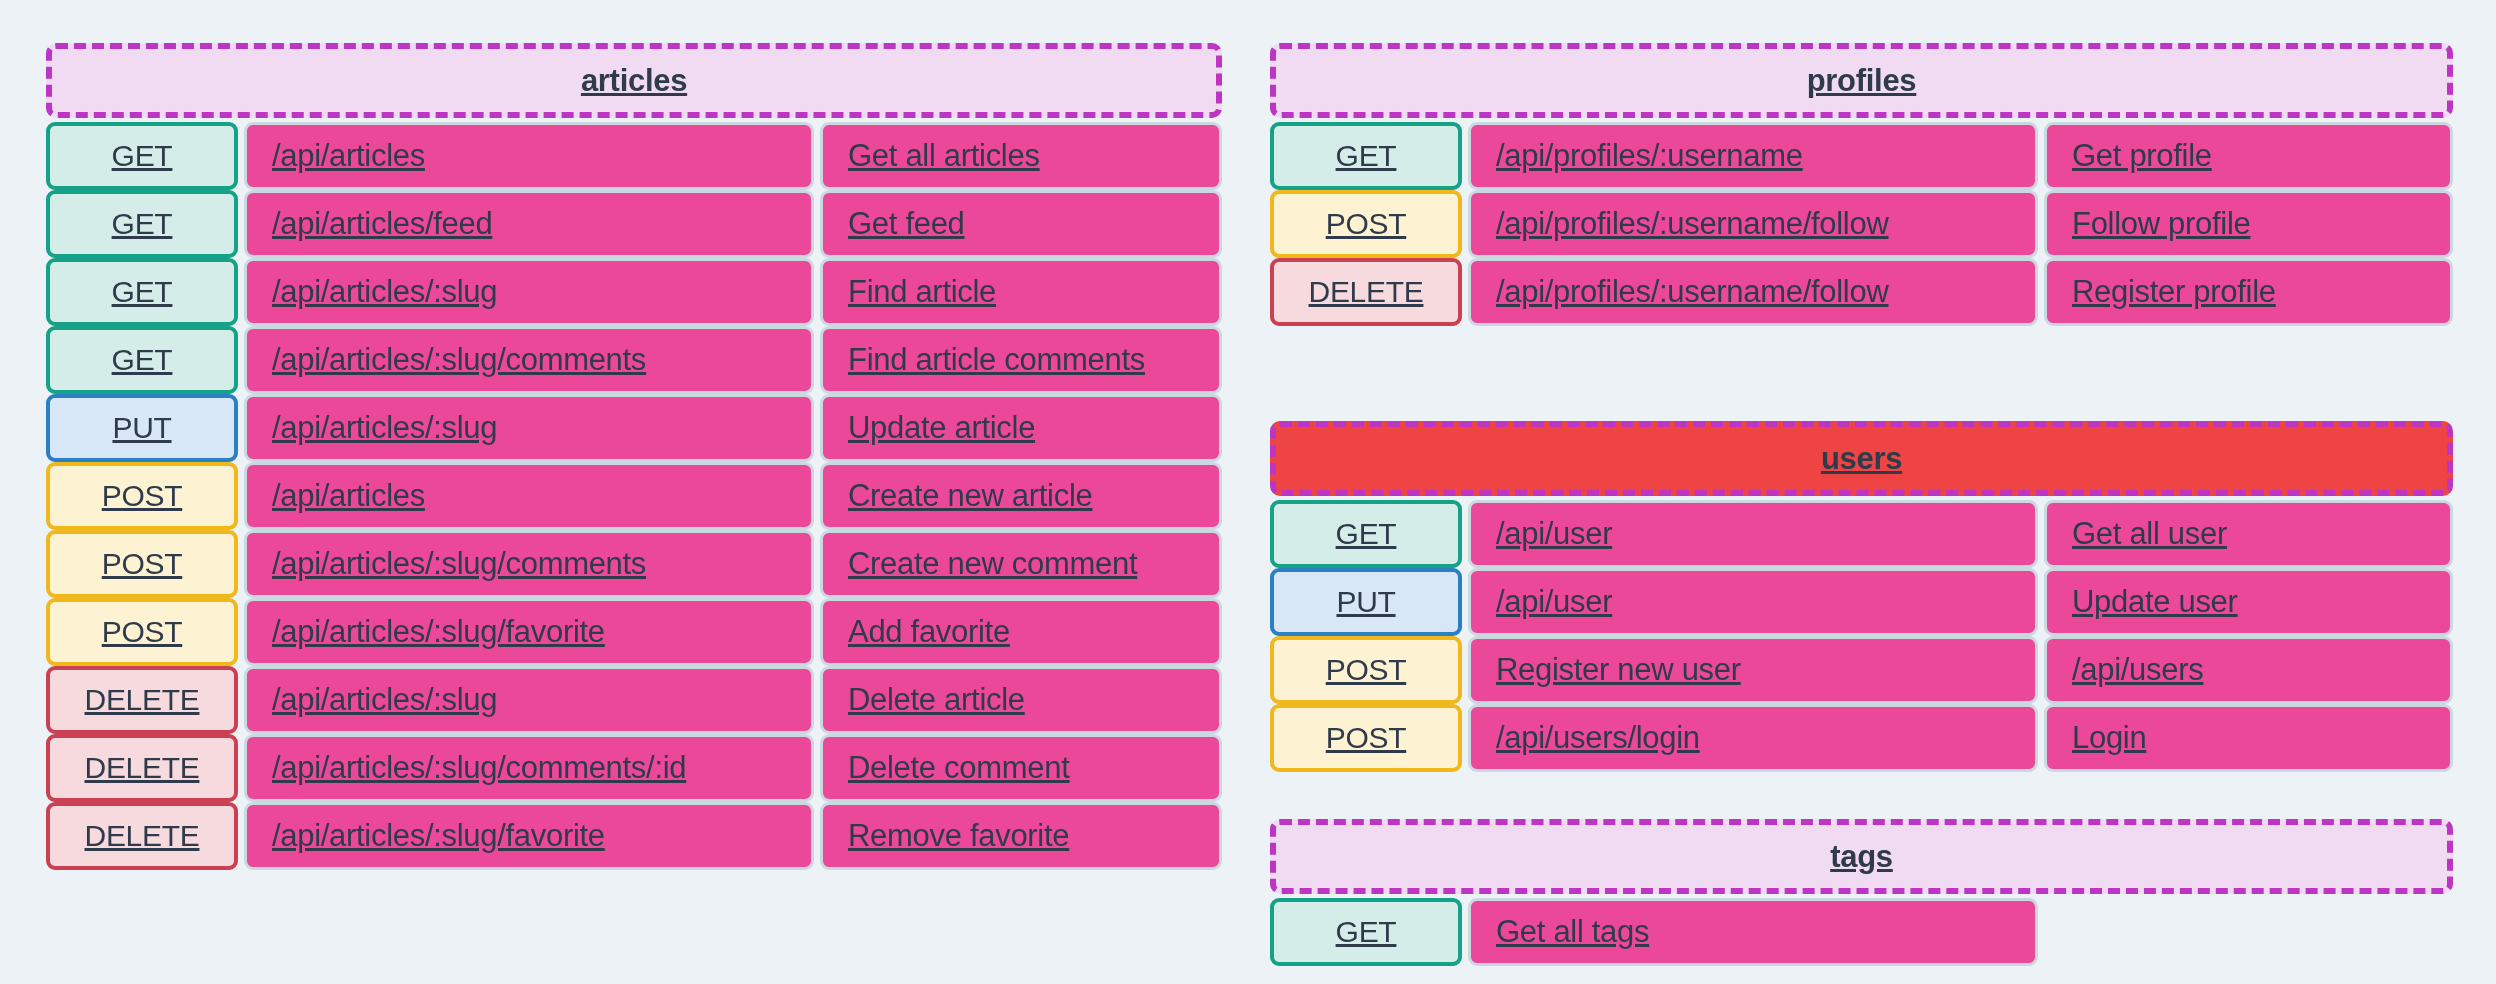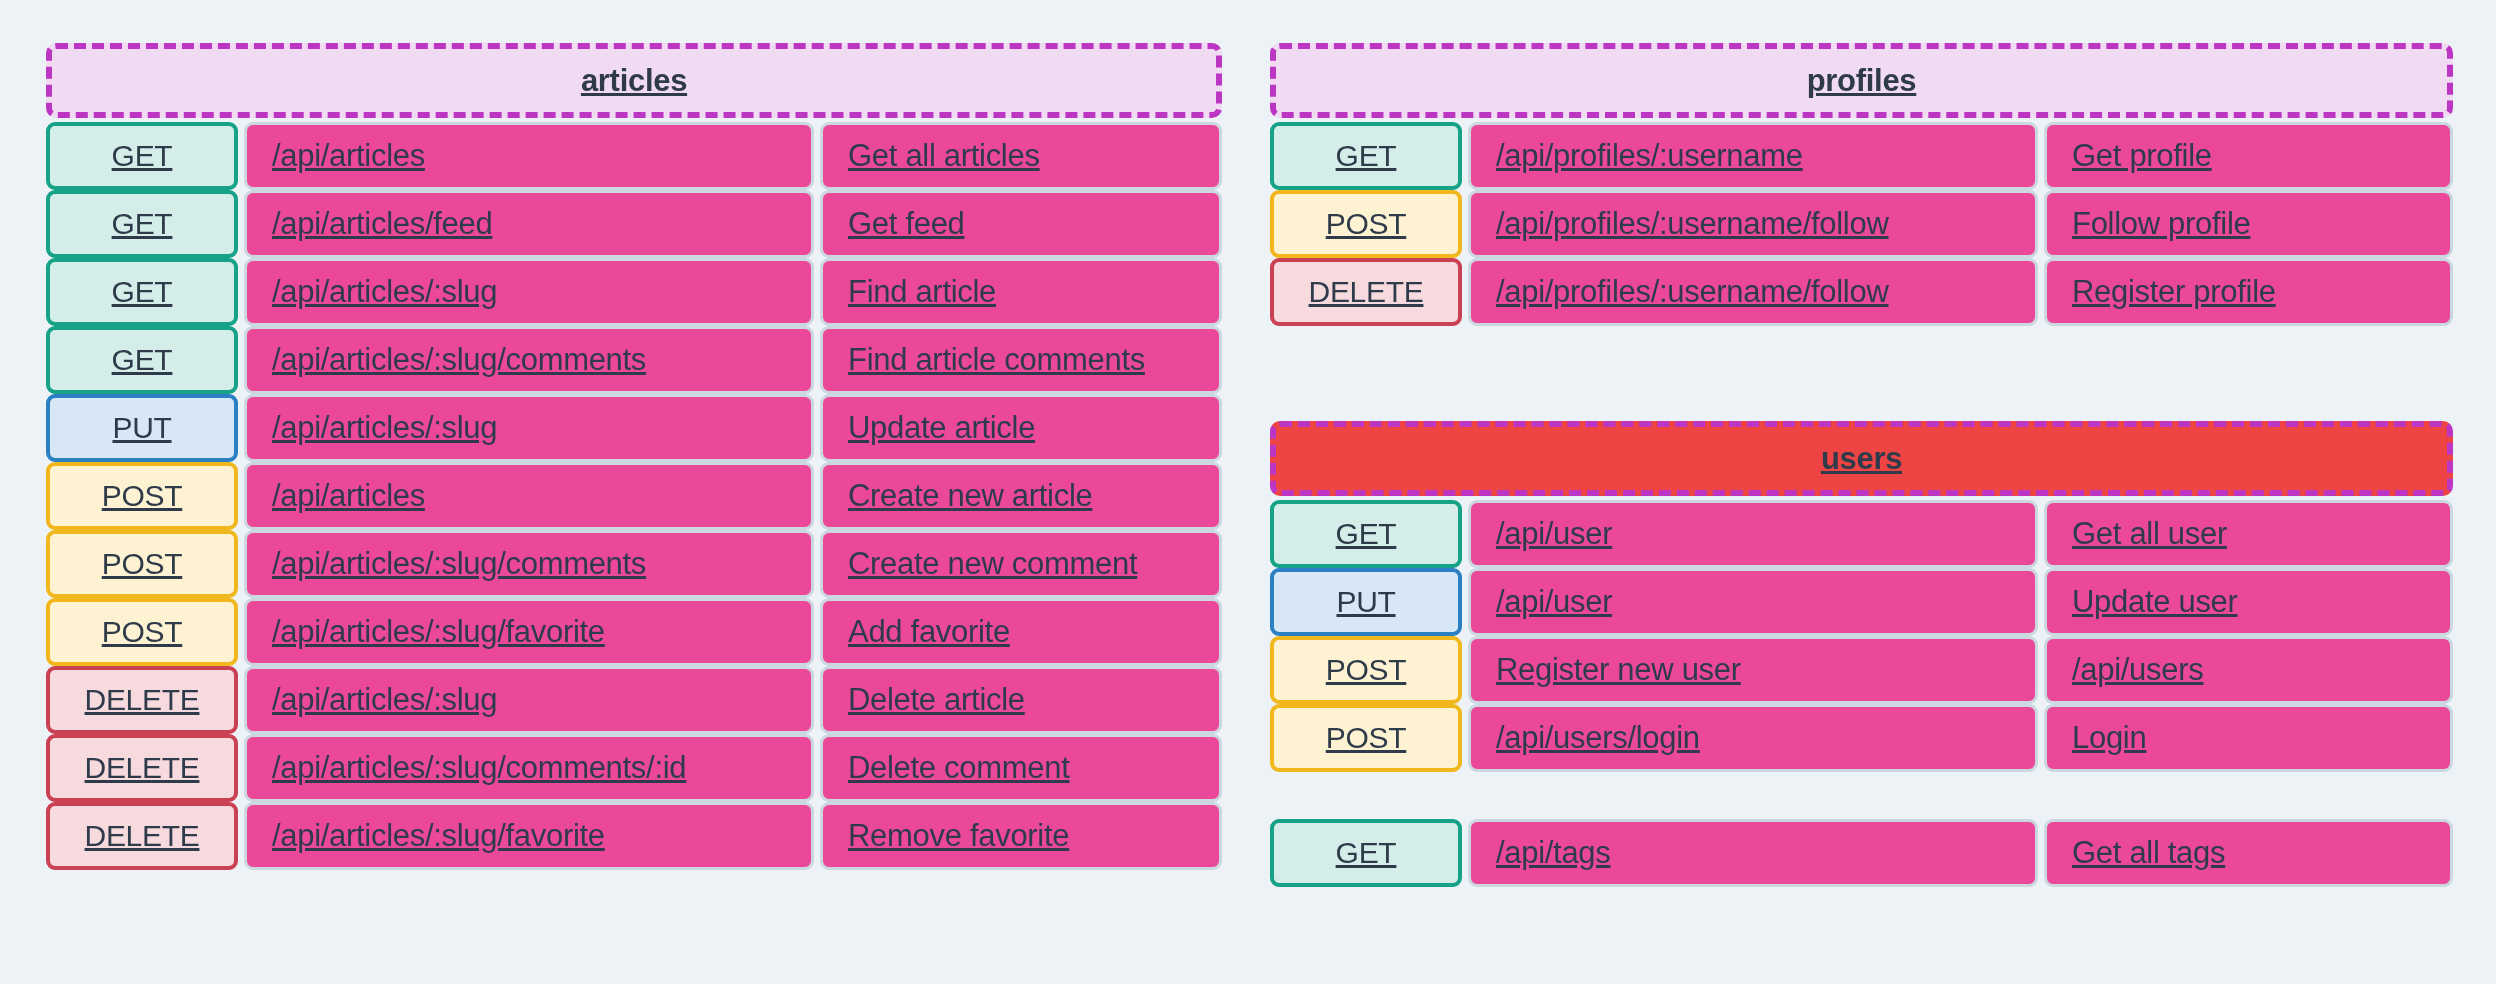--- a/index.html
+++ b/index.html
@@ -213,22 +213,24 @@
 
   <div class="row">
     <span class="badge" style="background: rgb(253, 242, 210); border-color: rgb(240, 184, 29);">POST</span>
     <span class="cell path">/api/users/login</span>
     <span class="cell desc">Login</span>
   </div>
 </div>
   </section>
 
   <section class="section">
-    <div class="rows">
-  <div class="row">
-    <span class="badge" style="background: rgb(213, 237, 232); border-color: rgb(21, 162, 135);">GET</span>
-    <span class="cell path">/api/tags</span>
+    <header class="section-header" style="background: rgb(241, 219, 243); border-color: rgb(188, 53, 195);">
+      <span class="section-title">tags</span>
+    </header>
+    <div class="rows">
+  <div class="row">
+    <span class="badge" style="background: rgb(213, 237, 232); border-color: rgb(21, 162, 135);">GET</span>
     <span class="cell desc">Get all tags</span>
   </div>
 </div>
   </section>
 </div>
 </div>
 
 </body></html>

